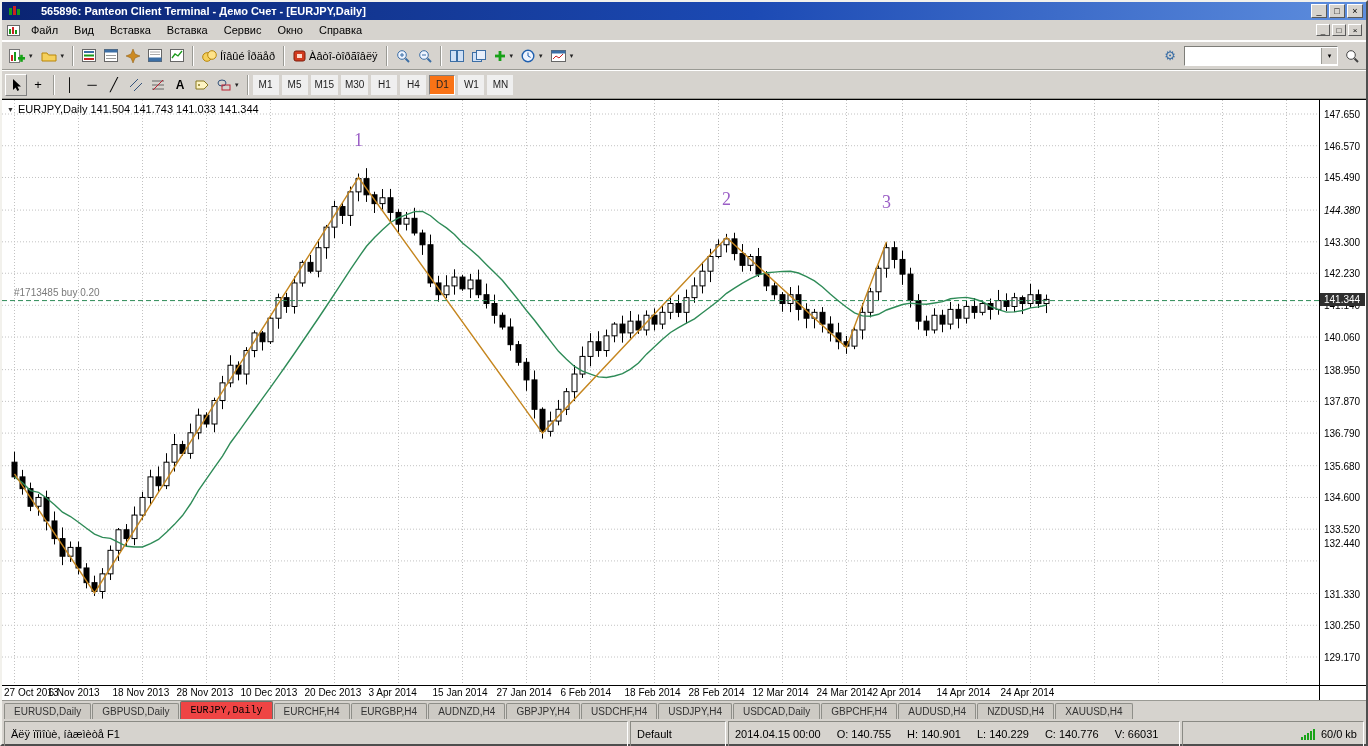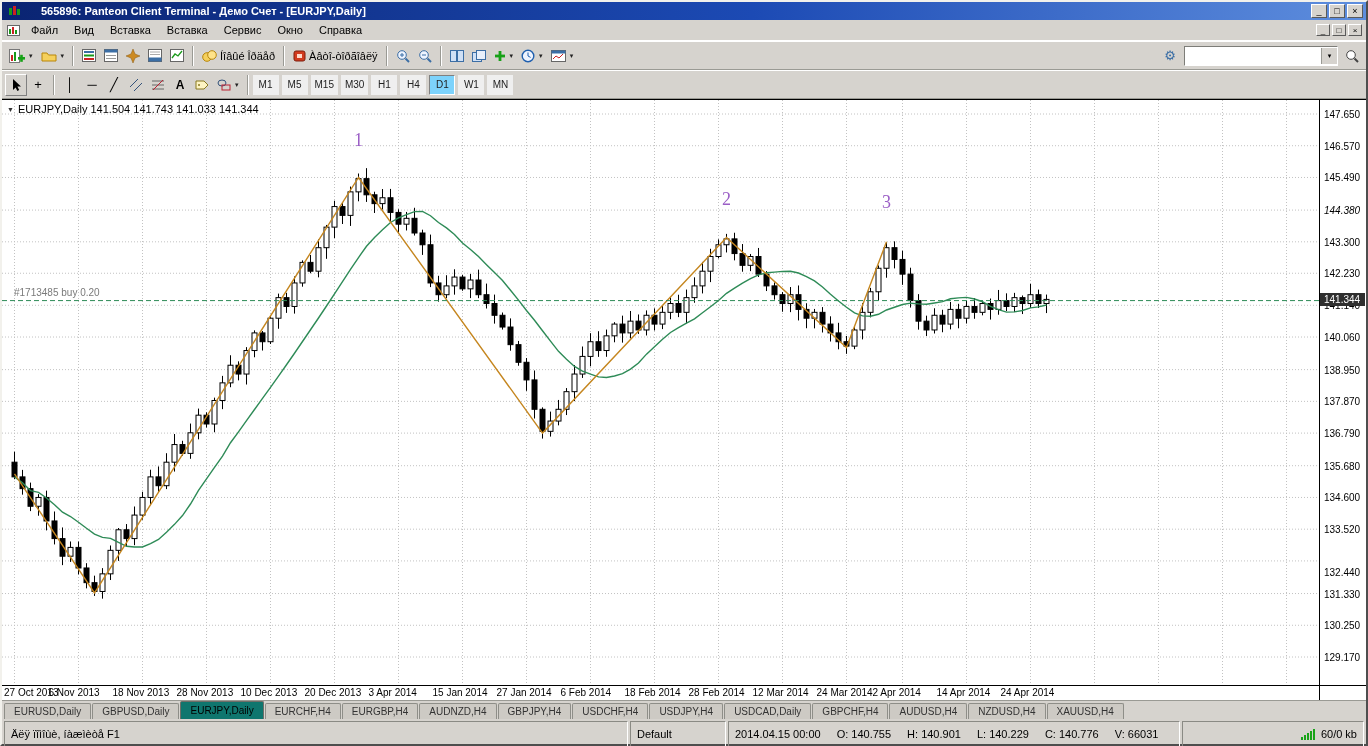--- a/index.html
+++ b/index.html
@@ -26,21 +26,21 @@
   .tbtn{height:22px;min-width:22px;display:inline-flex;align-items:center;justify-content:center;gap:3px;
     font-size:11px;border:1px solid transparent;padding:0 3px;background:transparent;color:#000;
     font-family:"Liberation Sans",sans-serif;}
   .tbtn.raised{border-color:#fff #808080 #808080 #fff;}
   .dd{font-size:7px;color:#222;margin-left:1px;}
   .sep{width:0;height:20px;border-left:1px solid #9a9a94;border-right:1px solid #fff;margin:0 4px;}
   .icn{display:block;}
   .glyph{font-size:13px;line-height:13px;}
   .tf-btn{height:20px;min-width:26px;display:inline-flex;align-items:center;justify-content:center;
     font-size:10px;border:1px solid transparent;padding:0 3px;color:#222;}
-  .tf-btn.pressed{border-color:#808080 #fff #fff #808080;background:#7dd3fc;}
+  .tf-btn.pressed{border-color:#808080 #fff #fff #808080;background:#f97316;}
   .spacer{flex:1;}
   .search-box{display:flex;align-items:center;width:152px;height:18px;background:#fff;
     border:1px solid;border-color:#7d7d78 #fff #fff #7d7d78;margin:0 3px;}
   .search-box input{flex:1;border:0;outline:0;height:14px;font-size:11px;min-width:0;
     font-family:"Liberation Sans",sans-serif;}
   .combo-dd{width:15px;height:16px;background:#d6d3ce;border-left:1px solid #9a9a94;
     display:flex;align-items:center;justify-content:center;font-size:7px;}
   
   .chart-wrap{flex:1;min-height:0;border-top:1px solid #000;background:#fff;display:flex;flex-direction:column;}
   .chart-main{flex:1;min-height:0;display:flex;}
@@ -54,21 +54,21 @@
   .price-badge{position:absolute;left:0;right:1px;height:13px;line-height:13px;padding-left:4px;font-size:10px;}
   .dates-row{flex:0 0 14px;display:flex;border-top:1px solid #000;background:#fff;}
   .dates{position:relative;flex:1;font-size:10px;color:#000;overflow:hidden;}
   .datelabel{position:absolute;top:1px;white-space:nowrap;}
   .axis-corner{width:46px;flex:0 0 46px;border-left:1px solid #000;background:#fff;}
   
   .tabstrip{height:18px;flex:0 0 18px;background:#d6d3ce;display:flex;align-items:flex-end;padding:0 2px;gap:1px;
     border-top:1px solid #9a9a94;font-size:10px;}
   .tab{height:15px;display:flex;align-items:center;padding:0 9px;background:#cdcac4;color:#333;
     border:1px solid #8e8e88;border-bottom:none;border-radius:2px 2px 0 0;}
-  .tab.active{background:#0f766e;color:#000;height:17px;border-color:#6e6e68;}
+  .tab.active{background:#ef4444;color:#000;height:17px;border-color:#6e6e68;font-family:Liberation Mono, monospace;}
   
   .statusbar{height:22px;flex:0 0 22px;display:flex;gap:2px;padding:2px 2px 1px 2px;font-size:11px;align-items:stretch;}
   .panel{border:1px solid;border-color:#8a8a84 #fff #fff #8a8a84;display:flex;align-items:center;
     padding:12px 6px;white-space:nowrap;overflow:hidden;color:#000;}
   .panel.help{flex:1;}
   .panel.profile{width:82px;flex:0 0 82px;}
   .panel.ohlcv{width:438px;flex:0 0 438px;gap:16px;}
   .panel.net{width:168px;flex:0 0 168px;justify-content:flex-end;gap:6px;}
   .conn{display:flex;align-items:flex-end;gap:1px;height:11px;}
   .conn i{display:block;width:2px;background:#19a319;}
@@ -645,21 +645,21 @@
           <div class="tick" style="top: 136.817px;">143.300</div>
           <div class="tick" style="top: 168.256px;">142.230</div>
           <div class="tick" style="top: 200.284px;">141.140</div>
           <div class="tick" style="top: 232.018px;">140.060</div>
           <div class="tick" style="top: 264.633px;">138.950</div>
           <div class="tick" style="top: 296.367px;">137.870</div>
           <div class="tick" style="top: 328.101px;">136.790</div>
           <div class="tick" style="top: 360.716px;">135.680</div>
           <div class="tick" style="top: 392.45px;">134.600</div>
           <div class="tick" style="top: 424.183px;">133.520</div>
-          <div class="tick" style="top: 467px;">132.440</div>
+          <div class="tick" style="top: 438px;">132.440</div>
           <div class="tick" style="top: 488.532px;">131.330</div>
           <div class="tick" style="top: 520.266px;">130.250</div>
           <div class="tick" style="top: 552px;">129.170</div>
           <div class="price-badge" style="top: 193.29px; background: rgb(47, 47, 47); color: rgb(255, 255, 255);">141.344</div>
         </div>
     </div>
     <div class="dates-row">
       <div class="dates" id="dates">
           <div class="datelabel" style="left: 2px;">27 Oct 2013</div>
           <div class="datelabel" style="left: 46.5px;">6 Nov 2013</div>

